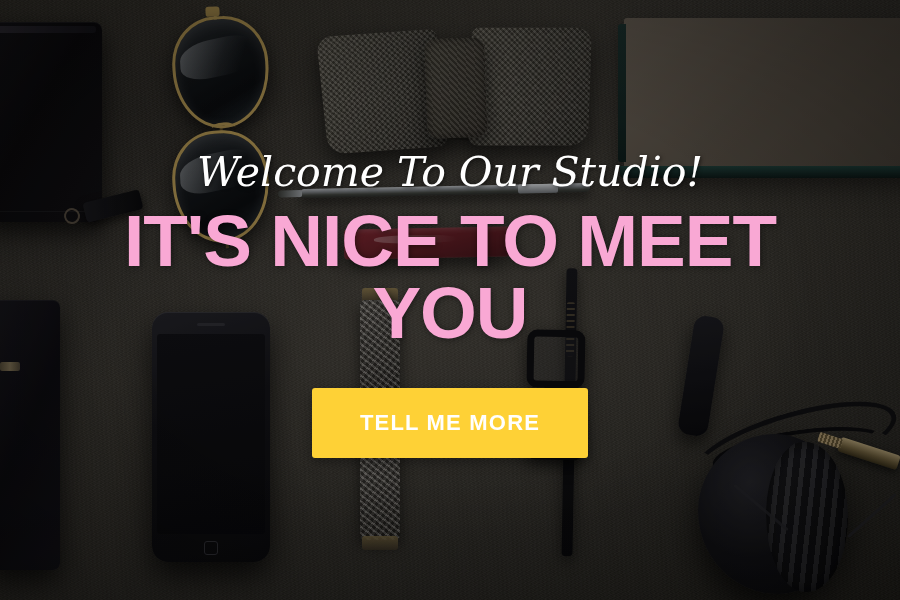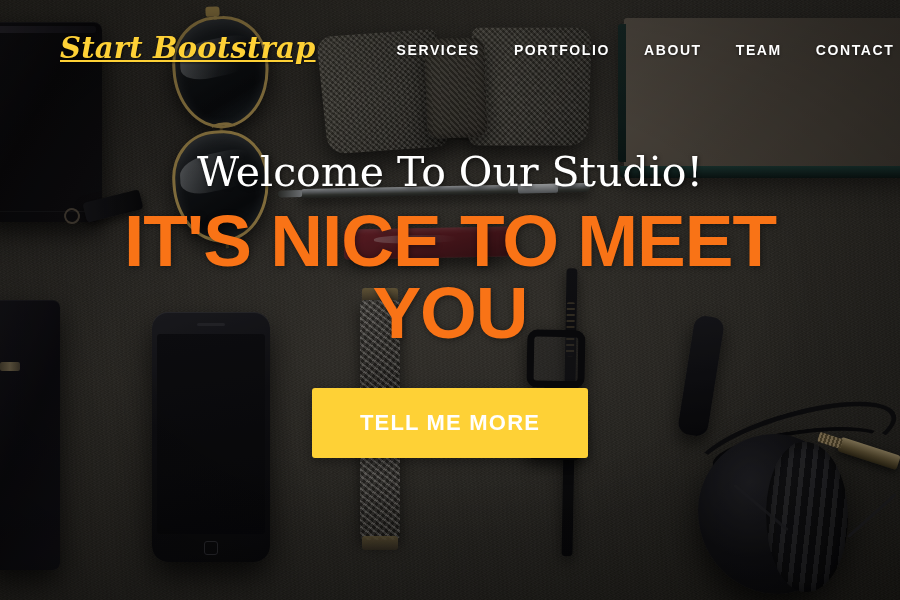--- a/index.html
+++ b/index.html
@@ -369,27 +369,28 @@
   
   .intro {
     position:absolute; left:0; right:0; top:150px;
     text-align:center;
     z-index:15;
     padding:0 30px;
   }
   .intro-lead {
     color:#ffffff;
     font-family:"DejaVu Serif", serif;
+    font-style:italic;
     font-size:41px;
     line-height:1.1;
     margin-bottom:5px;
     text-shadow:1px 1px 4px rgba(0,0,0,.6);
   }
   .intro-heading {
-    color:#f97316;
+    color:#f9a8d4;
     font-family:"Liberation Sans", sans-serif;
     font-weight:700;
     font-size:73px;
     line-height:.98;
     letter-spacing:-1px;
     margin:10px auto 40px auto;
     max-width:740px;
     text-shadow:1px 1px 6px rgba(0,0,0,.45);
   }
   .btn-cta {
@@ -472,40 +473,20 @@
       <div class="hp-pad"></div>
       <div class="hp-wire"></div>
       <div class="hp-wire2"></div>
       <div class="hp-jack"></div>
     </div>
   </div>
 
   <div class="bg-overlay"></div>
   <div class="bg-vignette"></div>
 
-  <nav class="navbar">
-    <a class="brand" href="#">Start Bootstrap</a>
-    <ul class="nav-links">
-      <li>
-        <a class="nav-link" href="#">SERVICES</a>
-      </li>
-      <li>
-        <a class="nav-link" href="#">PORTFOLIO</a>
-      </li>
-      <li>
-        <a class="nav-link" href="#">ABOUT</a>
-      </li>
-      <li>
-        <a class="nav-link" href="#">TEAM</a>
-      </li>
-      <li>
-        <a class="nav-link" href="#">CONTACT</a>
-      </li>
-    </ul>
-  </nav>
 
   <div class="intro">
     <div class="intro-lead">Welcome To Our Studio!</div>
     <h1 class="intro-heading">IT'S NICE TO MEET YOU</h1>
     <button class="btn-cta">TELL ME MORE</button>
   </div>
 
 </div>
 
 </body></html>

